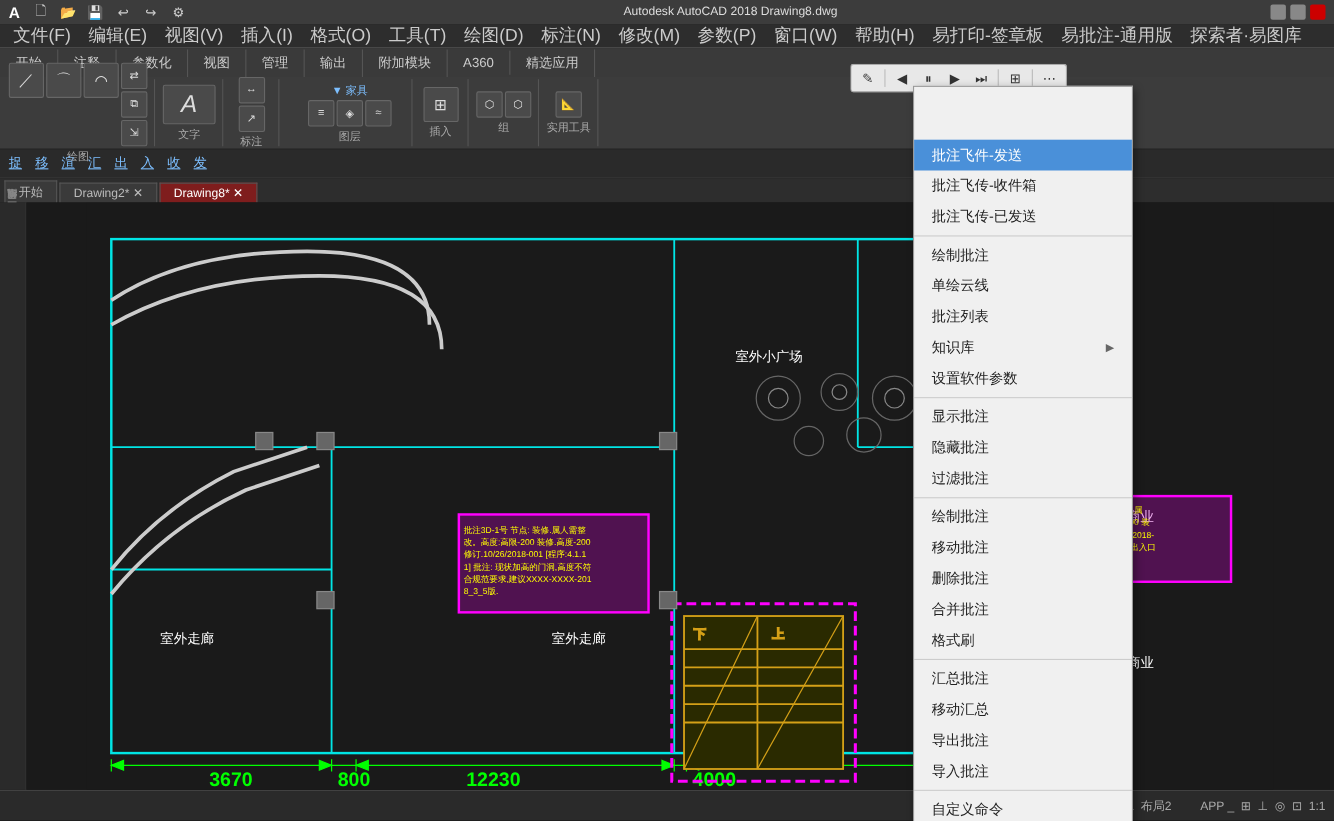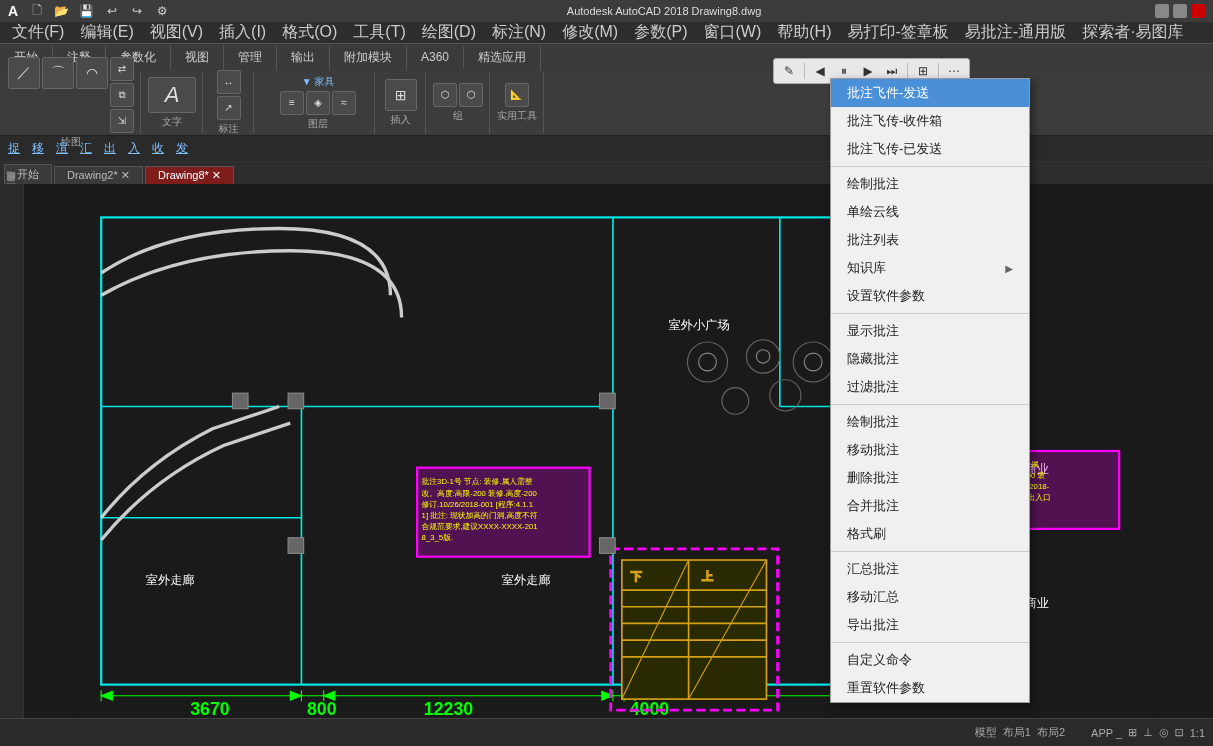--- a/index.html
+++ b/index.html
@@ -122,21 +122,21 @@
       color: #222;
     }
     .ctx-item {
       padding: 5px 16px;
       cursor: pointer;
       white-space: nowrap;
       display: flex;
       align-items: center;
       justify-content: space-between;
     }
-    .ctx-item.highlighted { background: #4a90d9; color: white; }
+    .ctx-item.highlighted { background: #4a90d9; color: white; margin-top: 48px; }
     .ctx-separator {
       height: 1px;
       background: #ccc;
       margin: 3px 0;
     }
     .ctx-arrow { font-size: 10px; color: #666; }
 
     
     .icon-btn {
       width: 22px; height: 22px;
@@ -561,20 +561,23 @@
   <div class="ctx-separator"></div>
   <div class="ctx-item">
     <span>汇总批注</span>
   </div>
   <div class="ctx-item">
     <span>移动汇总</span>
   </div>
   <div class="ctx-item">
     <span>导出批注</span>
   </div>
+  <div class="ctx-item">
+    <span>导入批注</span>
+  </div>
   <div class="ctx-separator"></div>
   <div class="ctx-item">
     <span>自定义命令</span>
   </div>
   <div class="ctx-item">
     <span>重置软件参数</span>
   </div>
 
 </div>
 

